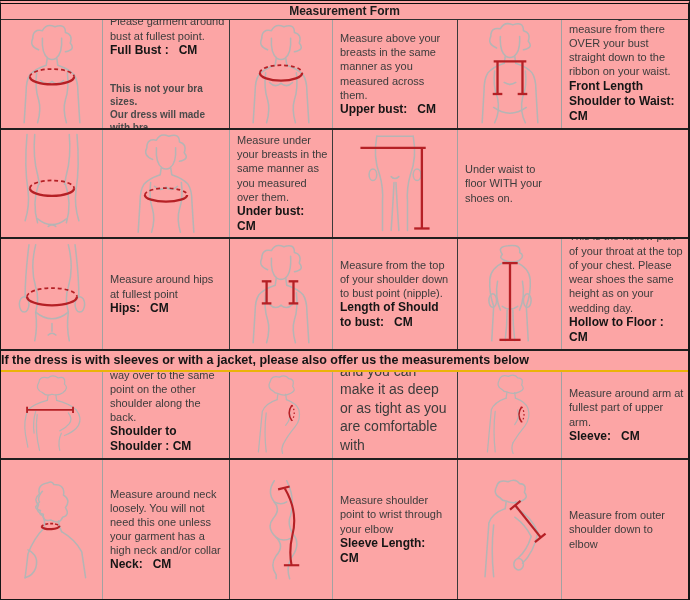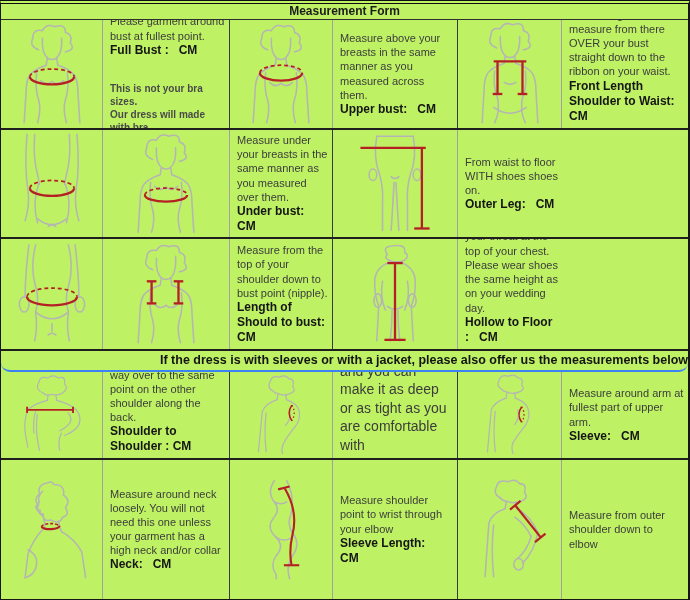--- a/index.html
+++ b/index.html
@@ -1,30 +1,30 @@
 <!DOCTYPE html>
 <html><head>
 <meta charset="utf-8">
 <style>
   html,body{margin:0;padding:0;background:#fff;}
   #form{
     width:690px;height:600px;box-sizing:border-box;
     border-left:1px solid #161616;border-right:2px solid #161616;border-bottom:1px solid #161616;
     border-top:4px double #0d0d0d;
     font-family:"Liberation Sans","DejaVu Sans",sans-serif;
-    color:#3c3c3c;background:#bef264;
+    color:#3c3c3c;background:#fca5a5;
     display:flex;flex-direction:column;overflow:hidden;
   }
   .title-row{
     height:16px;box-sizing:border-box;border-bottom:1px solid #2e2e2e;
     text-align:center;font-weight:bold;font-size:12px;color:#1c1c1c;line-height:15px;
   }
   .band-row{
-    height:21px;box-sizing:border-box;border-bottom:2px solid #3b82f6;
-    text-align:right;font-weight:bold;font-size:12.5px;color:#141414;line-height:19px;border-radius:9px;
+    height:21px;box-sizing:border-box;border-bottom:2px solid #eab308;
+    text-align:left;font-weight:bold;font-size:12.5px;color:#141414;line-height:19px;
   }
   .row{
     display:grid;grid-template-columns:102px 127px 103px 125px 104px auto;
     box-sizing:border-box;border-bottom:2px solid #1f1f1f;
   }
   .r1{height:110px}.r2{height:109px}.r3{height:112px}.r4{height:88px}
   .r5{flex:1;border-bottom:none}
   .cell{box-sizing:border-box;overflow:hidden;}
   .fig{border-right:1px solid #a2a2a2;display:flex;align-items:center;justify-content:center;}
   .fig svg{width:96px;height:96%;}
@@ -171,22 +171,21 @@
           <ellipse cx="73" cy="44" rx="4" ry="6"></ellipse>
         </g>
         <g class="r">
           <path d="M14 16 H82"></path>
             <path d="M78 16 V100"></path>
             <path d="M70 100 H86"></path>
         </g>
       </svg>
     </div>
     <div class="cell txt">
-      <div class="body">From waist to floor WITH shoes shoes on.</div>
-      <div class="label">Outer Leg:   CM</div>
+      <div class="body">Under waist to floor WITH your shoes on.</div>
     </div>
   </div>
 
   <div class="row r3">
     <div class="cell fig">
       <svg viewBox="0 0 100 106">
         <g class="g">
           <path d="M33 2 Q27 26 33 46 Q37 58 33 72"></path>
           <path d="M67 2 Q73 26 67 46 Q63 58 67 72"></path>
           <path d="M26 2 Q22 34 22 56"></path>
@@ -195,20 +194,24 @@
           <ellipse cx="79" cy="64" rx="5" ry="8"></ellipse>
           <path d="M33 72 Q35 88 32 102"></path>
           <path d="M67 72 Q65 88 68 102"></path>
           <path d="M33 72 Q50 86 67 72"></path>
           <path d="M46 96 Q50 92 54 96 M50 84 L50 92"></path>
         </g>
         <path class="r" d="M24 56 A26 9 0 0 0 76 56"></path>
         <path class="rd" d="M24 56 A26 9 0 0 1 76 56"></path>
       </svg>
     </div>
+    <div class="cell txt">
+      <div class="body">Measure around hips at fullest point</div>
+      <div class="label">Hips:   CM</div>
+    </div>
     <div class="cell fig">
       <svg viewBox="0 0 100 106">
         <g class="g">
           <path d="M36 28 Q26 24 30 16 Q30 6 40 8 Q44 0 53 4 Q64 0 64 10 Q72 12 69 21 Q75 28 64 30"></path>
           <path d="M40 16 Q39 32 46 37 Q50 39 54 37 Q61 32 60 14"></path>
           <path d="M45 37 L44 44 Q32 48 27 54 Q23 60 23 72 L21 104"></path>
           <path d="M55 37 L56 44 Q68 48 73 54 Q77 60 77 72 L79 104"></path>
           <path d="M34 52 Q32 68 36 80 Q39 90 35 104"></path>
           <path d="M66 52 Q68 68 64 80 Q61 90 65 104"></path>
           <path d="M38 64 q6 6 12 1"></path>

